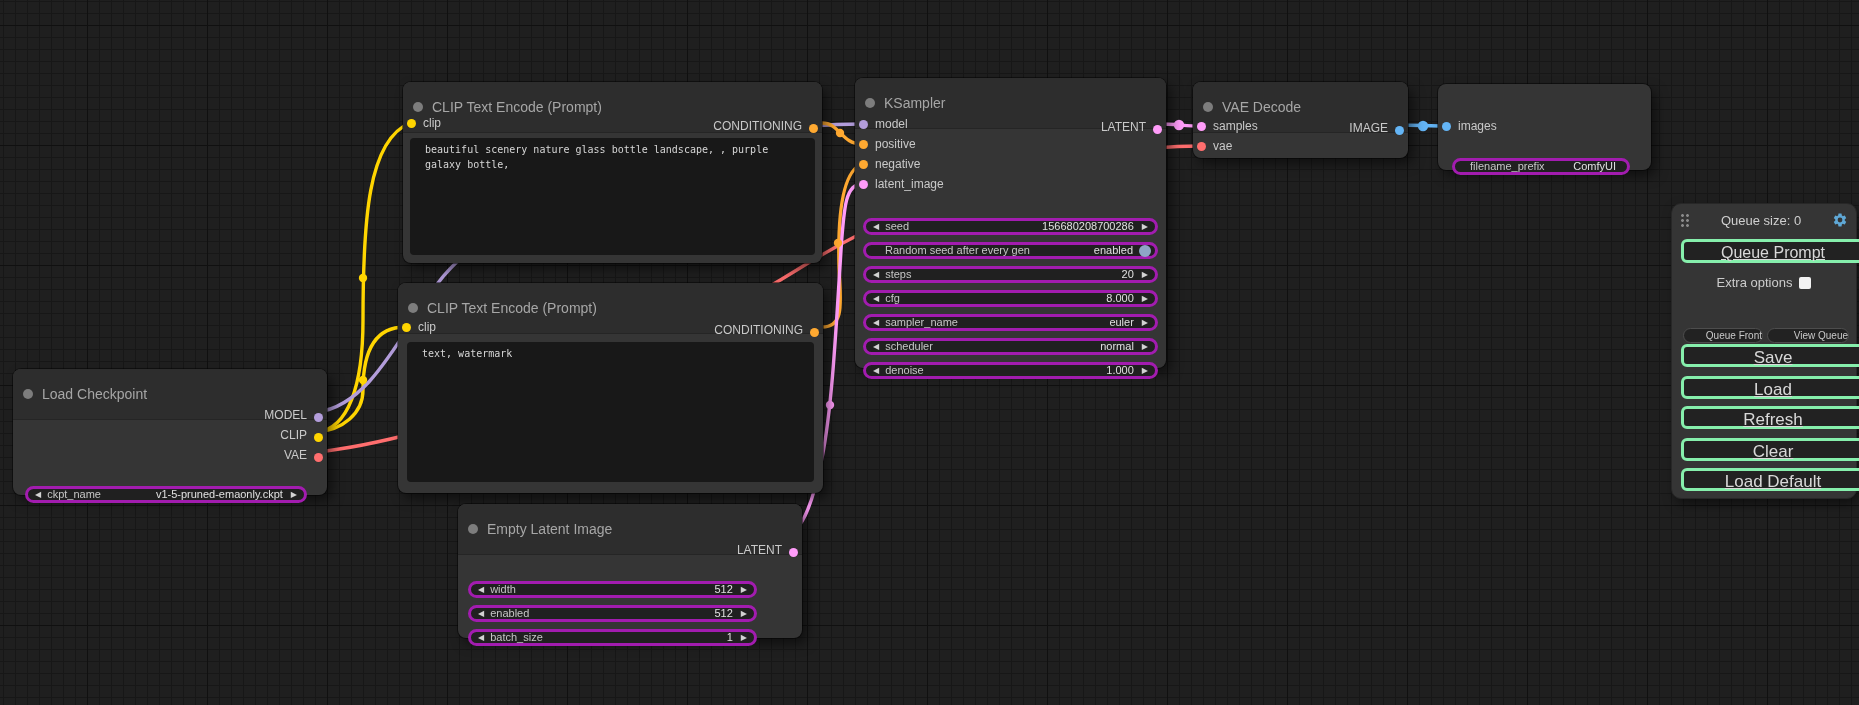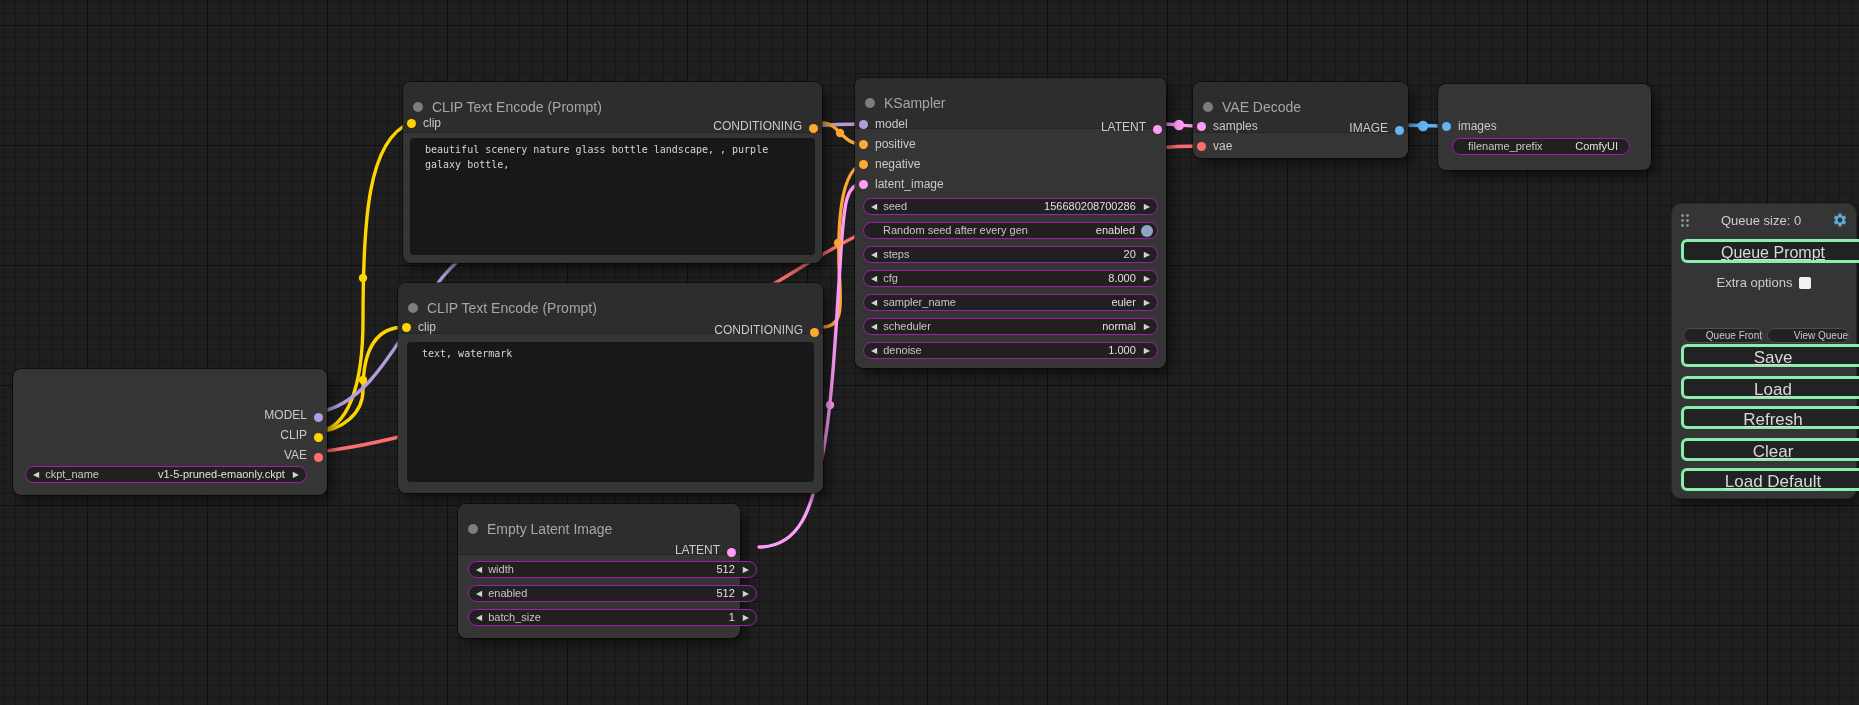--- a/index.html
+++ b/index.html
@@ -29,23 +29,23 @@
     color:#a6a6a6;font-size:14px;white-space:nowrap;
   }
   .tdot{width:10px;height:10px;border-radius:50%;background:#7d7d7d;flex:none;}
   .port{position:absolute;height:20px;display:flex;align-items:center;gap:7px;
         font-size:12px;color:#c9c9c9;white-space:nowrap;}
   .port.in{left:4px;}
   .port.out{right:4px;flex-direction:row-reverse;align-items:flex-end;}
   .pdot{width:9px;height:9px;border-radius:50%;background:#888;flex:none;}
   .widget{
     position:absolute;box-sizing:border-box;height:17px;
-    background:var(--widget-bg,#202020);border:1px solid #a21caf;border-radius:9px;
+    background:var(--widget-bg,#202020);border:3px solid #a21caf;border-radius:9px;
     display:flex;align-items:center;padding:0 7px;
-    font-size:11px;color:#c6c6c6;line-height:15px;white-space:nowrap;
+    font-size:11px;color:#c6c6c6;line-height:15px;white-space:nowrap;margin-top:20px;
   }
   .arr{font-size:8px;color:#d2d2d2;flex:none;}
   .wl{margin-left:6px;}
   .wv{margin-left:auto;color:#e0e0e0;}
   .widget .arr:last-child{margin-left:8px;}
   .toggle-dot{width:12px;height:12px;border-radius:50%;margin-left:6px;margin-right:-3px;flex:none;}
   .txt{
     position:absolute;background:var(--textarea-bg,#181818);border-radius:4px;
     font-family:"DejaVu Sans Mono",monospace;font-size:10px;line-height:15px;
     color:#d6d6d6;padding:4px 15px;box-sizing:border-box;white-space:pre-wrap;word-break:break-word;
@@ -106,20 +106,24 @@
     <circle cx="363" cy="278" r="4.2" fill="#FFD500"></circle>
     <circle cx="363" cy="380" r="4.2" fill="#FFD500"></circle>
     <circle cx="840" cy="133" r="4.2" fill="#FFA931"></circle>
     <circle cx="838" cy="243" r="4.2" fill="#FFA931"></circle>
     <circle cx="830" cy="405" r="4.2" fill="#FF9CF9"></circle>
     <circle cx="1179" cy="125" r="5.2" fill="#FF9CF9"></circle>
     <circle cx="1423" cy="126" r="5.2" fill="#64B5F6"></circle>
   </svg>
 
   <div class="node" style="left:13px;top:369px;width:314px;height:126px">
+    <div class="node-title">
+      <span class="tdot"></span>
+      <span>Load Checkpoint</span>
+    </div>
     <div class="port out" style="top:33px">
       <span class="pdot" style="background: rgb(179, 157, 219);"></span>
       <span>MODEL</span>
     </div>
     <div class="port out" style="top:53px">
       <span class="pdot" style="background: rgb(255, 213, 0);"></span>
       <span>CLIP</span>
     </div>
     <div class="port out" style="top:73px">
       <span class="pdot" style="background: rgb(255, 110, 110);"></span>
@@ -158,21 +162,21 @@
       <span class="pdot" style="background: rgb(255, 213, 0);"></span>
       <span>clip</span>
     </div>
     <div class="port out" style="top:34px">
       <span class="pdot" style="background: rgb(255, 169, 49);"></span>
       <span>CONDITIONING</span>
     </div>
     <div class="txt" style="left:9px;top:59px;width:407px;height:140px">text, watermark</div>
   </div>
 
-  <div class="node" style="left:458px;top:504px;width:282px;height:134px">
+  <div class="node" style="left:458px;top:504px;width:344px;height:134px">
     <div class="node-title">
       <span class="tdot"></span>
       <span>Empty Latent Image</span>
     </div>
     <div class="port out" style="top:33px">
       <span class="pdot" style="background: rgb(255, 156, 249);"></span>
       <span>LATENT</span>
     </div>
     <div class="widget" style="top:57px;left:10px;width:289px">
       <span class="arr">◀</span>

